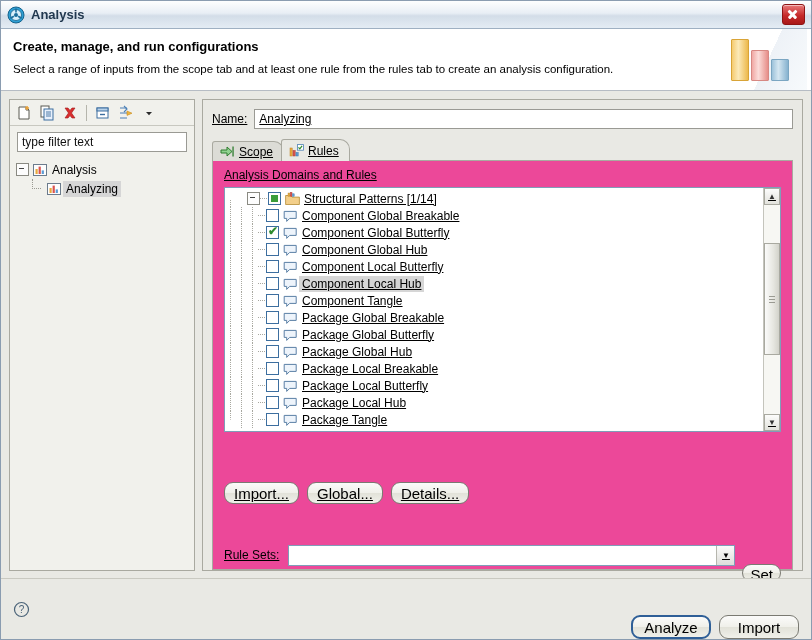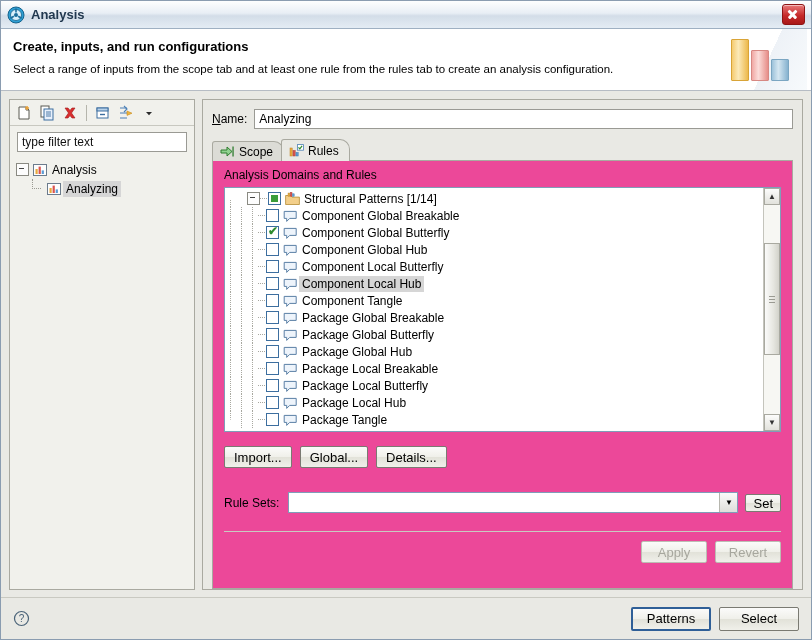--- a/index.html
+++ b/index.html
@@ -209,20 +209,21 @@
   
   .right-panel {
     flex: 1 1 auto;
     background: #e9e9e4;
     border: 1px solid #a9a9a0;
     box-sizing: border-box;
     display: flex;
     flex-direction: column;
     padding: 9px 9px 0 9px;
     min-width: 0;
+    text-decoration: underline;
   }
   .name-row { display: flex; align-items: center; margin-bottom: 10px; }
   .name-label { font-size: 12px; margin-right: 7px; }
   .name-label u { text-decoration: underline; }
   .name-input {
     flex: 1 1 auto;
     height: 20px;
     box-sizing: border-box;
     border: 1px solid #9a9a94;
     background: #fff;
@@ -395,27 +396,28 @@
     display:block; height:1px; background:#9a9a92; margin-bottom:2px;
   }
 
   
   .btn-row { display: flex; gap: 8px; margin-top: 14px; }
   .btn {
     min-width: 54px;
     height: 22px;
     padding: 0 9px;
     font-family: "Liberation Sans", sans-serif;
-    font-size: 13px;
+    font-size: 15px;
     background: linear-gradient(to bottom,#fbfbfa 0%,#f0f0ea 48%,#e2e2d9 52%,#f0f0ea 100%);
     border: 1px solid #7a7a72;
-    border-radius: 2px;
+    border-radius: 9px;
     cursor: pointer;
     box-sizing: border-box;
     color: #000;
+    margin-top: 36px;
   }
   .btn[disabled] { color: #a7a79e; border-color:#bdbdb4; cursor:default; }
 
   
   .ruleset-row {
     display: flex; align-items: center;
     margin-top: 24px;
   }
   .ruleset-label { font-size: 12px; margin-right: 9px; }
   .combo {
@@ -487,21 +489,21 @@
         <rect x="8.2" y="11.5" width="1.6" height="4" fill="#1a6e9c" transform="rotate(-60 9 9)"></rect>
       </svg>
     </span>
     <span class="title-text">Analysis</span>
     <span class="close-btn">
       <span class="close-box"></span>
     </span>
   </div>
 
   <div class="banner">
-    <div class="banner-title">Create, inputs, and run configurations</div>
+    <div class="banner-title">Create, manage, and run configurations</div>
     <div class="banner-sub">Select a range of inputs from the scope tab and at least one rule from the rules tab to create an analysis configuration.</div>
     <div class="banner-graphic">
       <span class="bar bar1"></span>
       <span class="bar bar2"></span>
       <span class="bar bar3"></span>
     </div>
   </div>
 
   <div class="body">
 
@@ -859,16 +861,16 @@
   </div>
 
   <div class="footer">
     <span class="help-icon">
       <svg width="17" height="17" viewBox="0 0 17 17">
         <circle cx="8.5" cy="8.5" r="7" fill="#e9e9e4" stroke="#4a6378" stroke-width="1.2"></circle>
         <text x="8.5" y="12.4" font-size="10" font-family="Liberation Sans, sans-serif" text-anchor="middle" fill="#4a6378">?</text>
       </svg>
     </span>
     <span class="footer-spacer"></span>
-    <button class="btn analyze">Patterns</button>
-    <button class="btn" style="margin-left:8px">Select</button>
+    <button class="btn analyze">Analyze</button>
+    <button class="btn" style="margin-left:8px">Import</button>
   </div>
 </div>
 
 </body></html>

